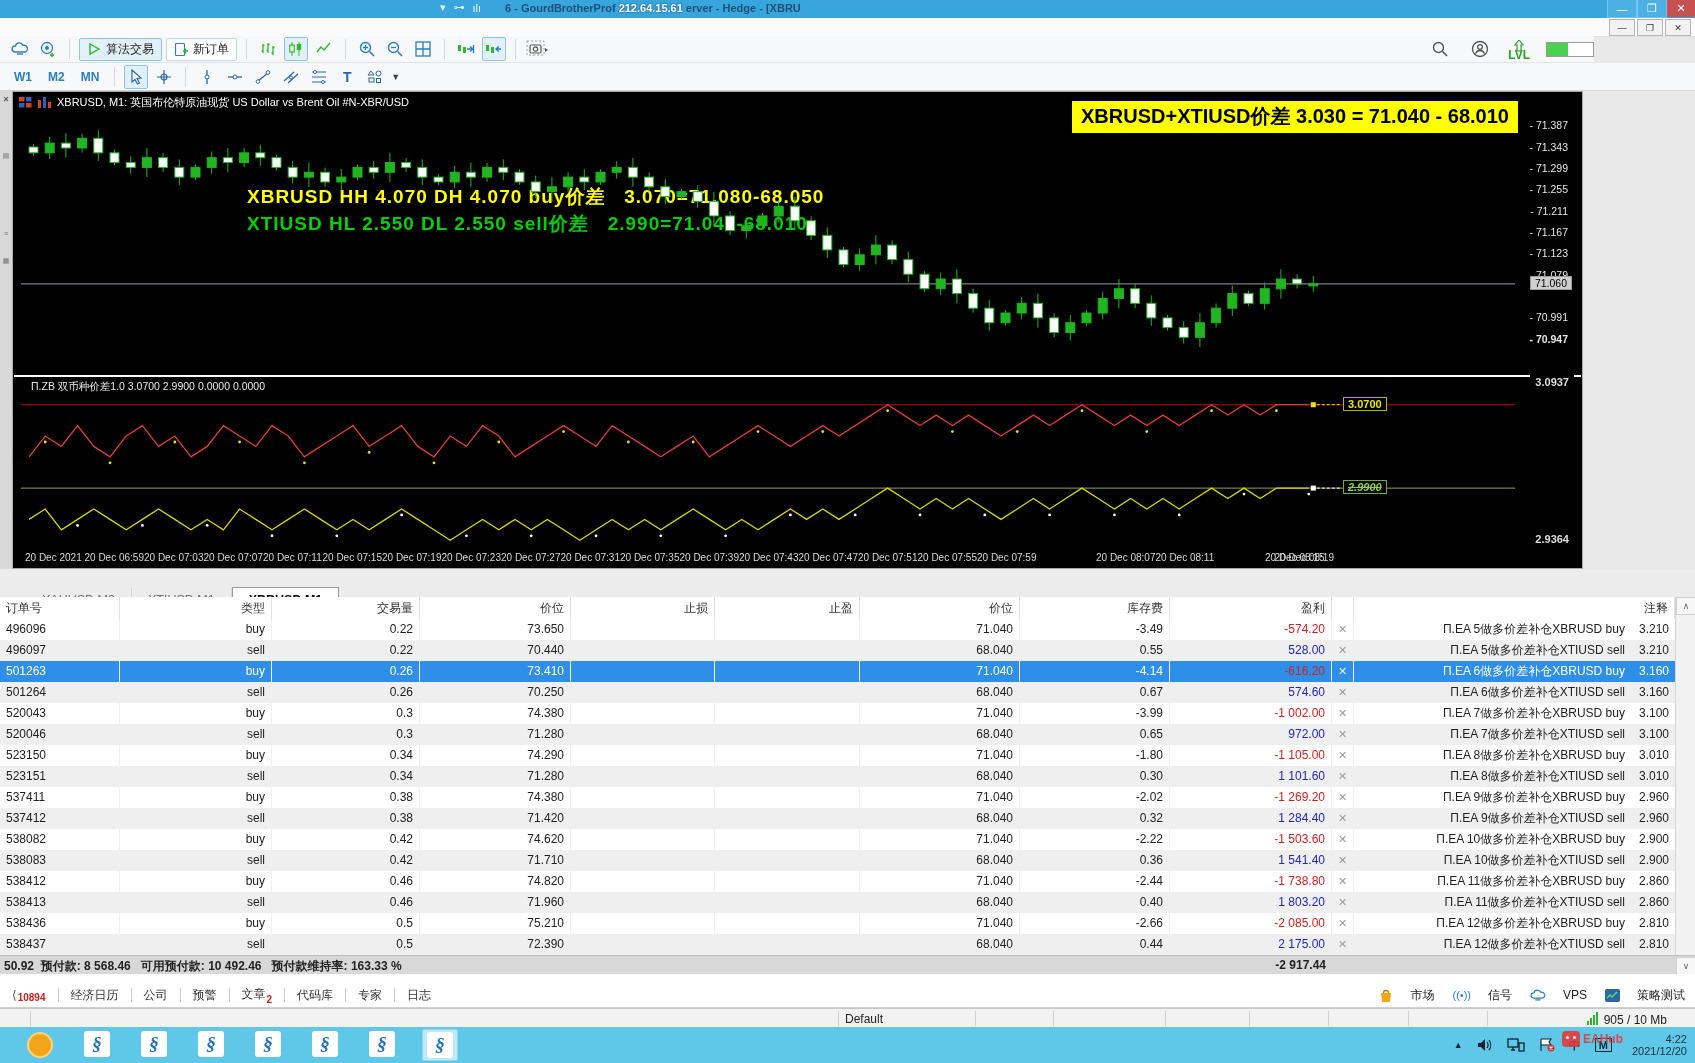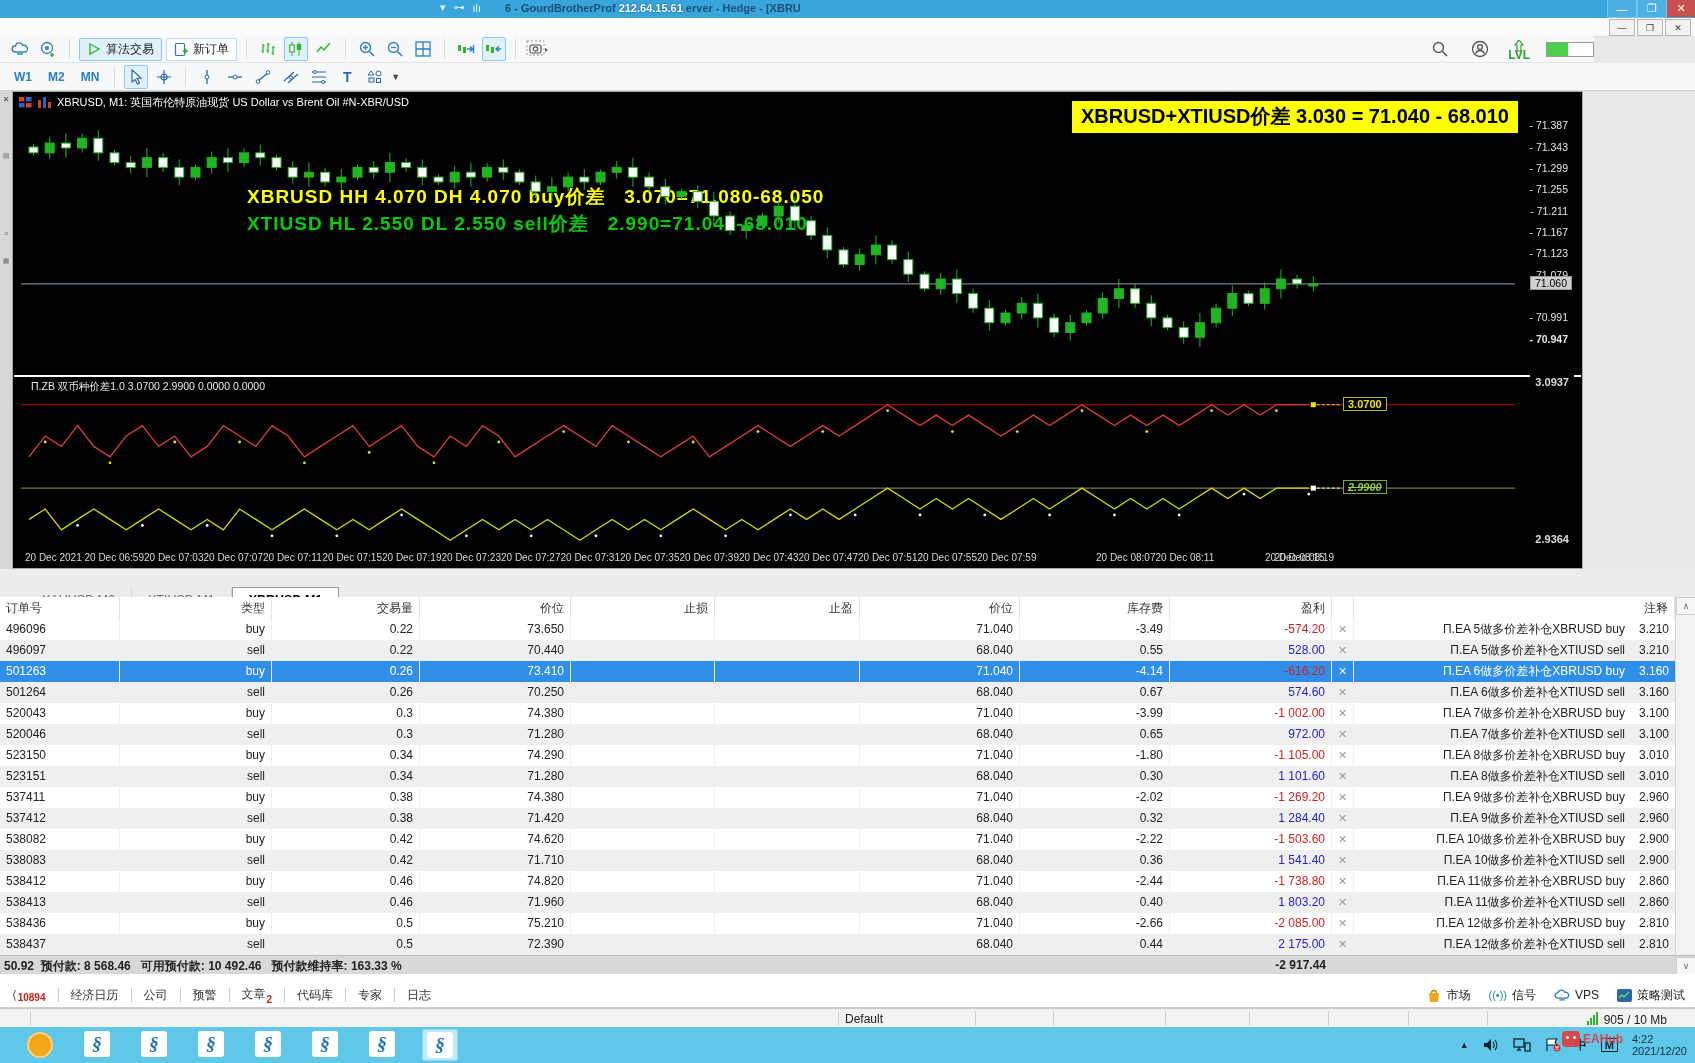--- a/index.html
+++ b/index.html
@@ -72,35 +72,35 @@
   #tbl-footer .ft{grid-column:9;text-align:right;padding:2px 6px}
   #vscroll{left:1675px;top:597px;width:20px;height:377px;background:#f2f2f2;border-left:1px solid #d5d5d5}
   .sarr{width:18px;height:16px;display:flex;align-items:center;justify-content:center;color:#666;font-size:9px;border:1px solid #cfcfcf;background:#f7f7f7}
   
   #hstrip{left:0;top:974px;width:1695px;height:9px;background:#fff}
   #bottom-tabs{left:0;top:983px;width:1695px;height:25px;background:#fff;border-bottom:1px solid #cfcfcf;display:flex;align-items:center;box-sizing:border-box}
   .btab{padding:0 12px;color:#333;display:flex;align-items:flex-start;gap:1px}
   .bsep{width:1px;height:14px;background:#ccc}
   .badge-red{color:#d02020;font-size:10px;font-weight:bold;margin-top:4px}
   #bt-right{margin-left:auto;display:flex;align-items:center;gap:18px;padding-right:10px}
-  .bt-r{display:flex;align-items:center;gap:5px;color:#222}
+  .bt-r{display:flex;align-items:center;gap:17px;color:#222}
   
   #statusbar{left:0;top:1008px;width:1695px;height:19px;background:#f2f2f2;border-top:1px solid #c8c8c8}
   #statusbar .ssep{position:absolute;top:2px;width:1px;height:15px;background:#cfcfcf}
   #status-profile{position:absolute;left:845px;top:3px;color:#222}
   #status-traffic{position:absolute;right:28px;top:3px;display:flex;gap:5px;align-items:center;color:#222}
   .bars i{display:inline-block;width:2px;background:#2db52d;margin-right:1px}
   
   #taskbar{left:0;top:1027px;width:1695px;height:36px;background:#5fc8e9;display:flex;align-items:center}
   .task-icon{width:34px;height:30px;margin-left:23px;display:flex;align-items:center;justify-content:center}
   .mt-sq{width:26px;height:26px;background:#fff;border-radius:3px;display:flex;align-items:center;justify-content:center;
          color:#1d6fb8;font-family:"Liberation Serif","DejaVu Serif",serif;font-size:19px;font-weight:bold;font-style:italic}
   .task-icon.pressed{background:#bfe9f7;border:1px solid #8ed5ee;border-radius:2px}
   #tray{margin-left:auto;display:flex;align-items:center;gap:14px;padding-right:8px;color:#123}
-  #clock{font-size:11px;color:#12303e;text-align:left;line-height:12px;}
+  #clock{font-size:11px;color:#12303e;text-align:right;line-height:12px;margin-left:6px}
   #watermark{position:absolute;right:72px;top:1031px;display:flex;align-items:center;gap:3px;color:#e23b3b;opacity:.9;font-weight:bold;font-size:12px}
   #watermark .face{width:18px;height:16px;background:#e23b3b;border-radius:4px;position:relative}
   #watermark .face:before,#watermark .face:after{content:"";position:absolute;top:5px;width:3px;height:3px;background:#fff;border-radius:50%}
   #watermark .face:before{left:4px}#watermark .face:after{right:4px}
   svg{display:block}
 </style>
 </head>
 <body>
 
 <div class="abs" id="titlebar">

